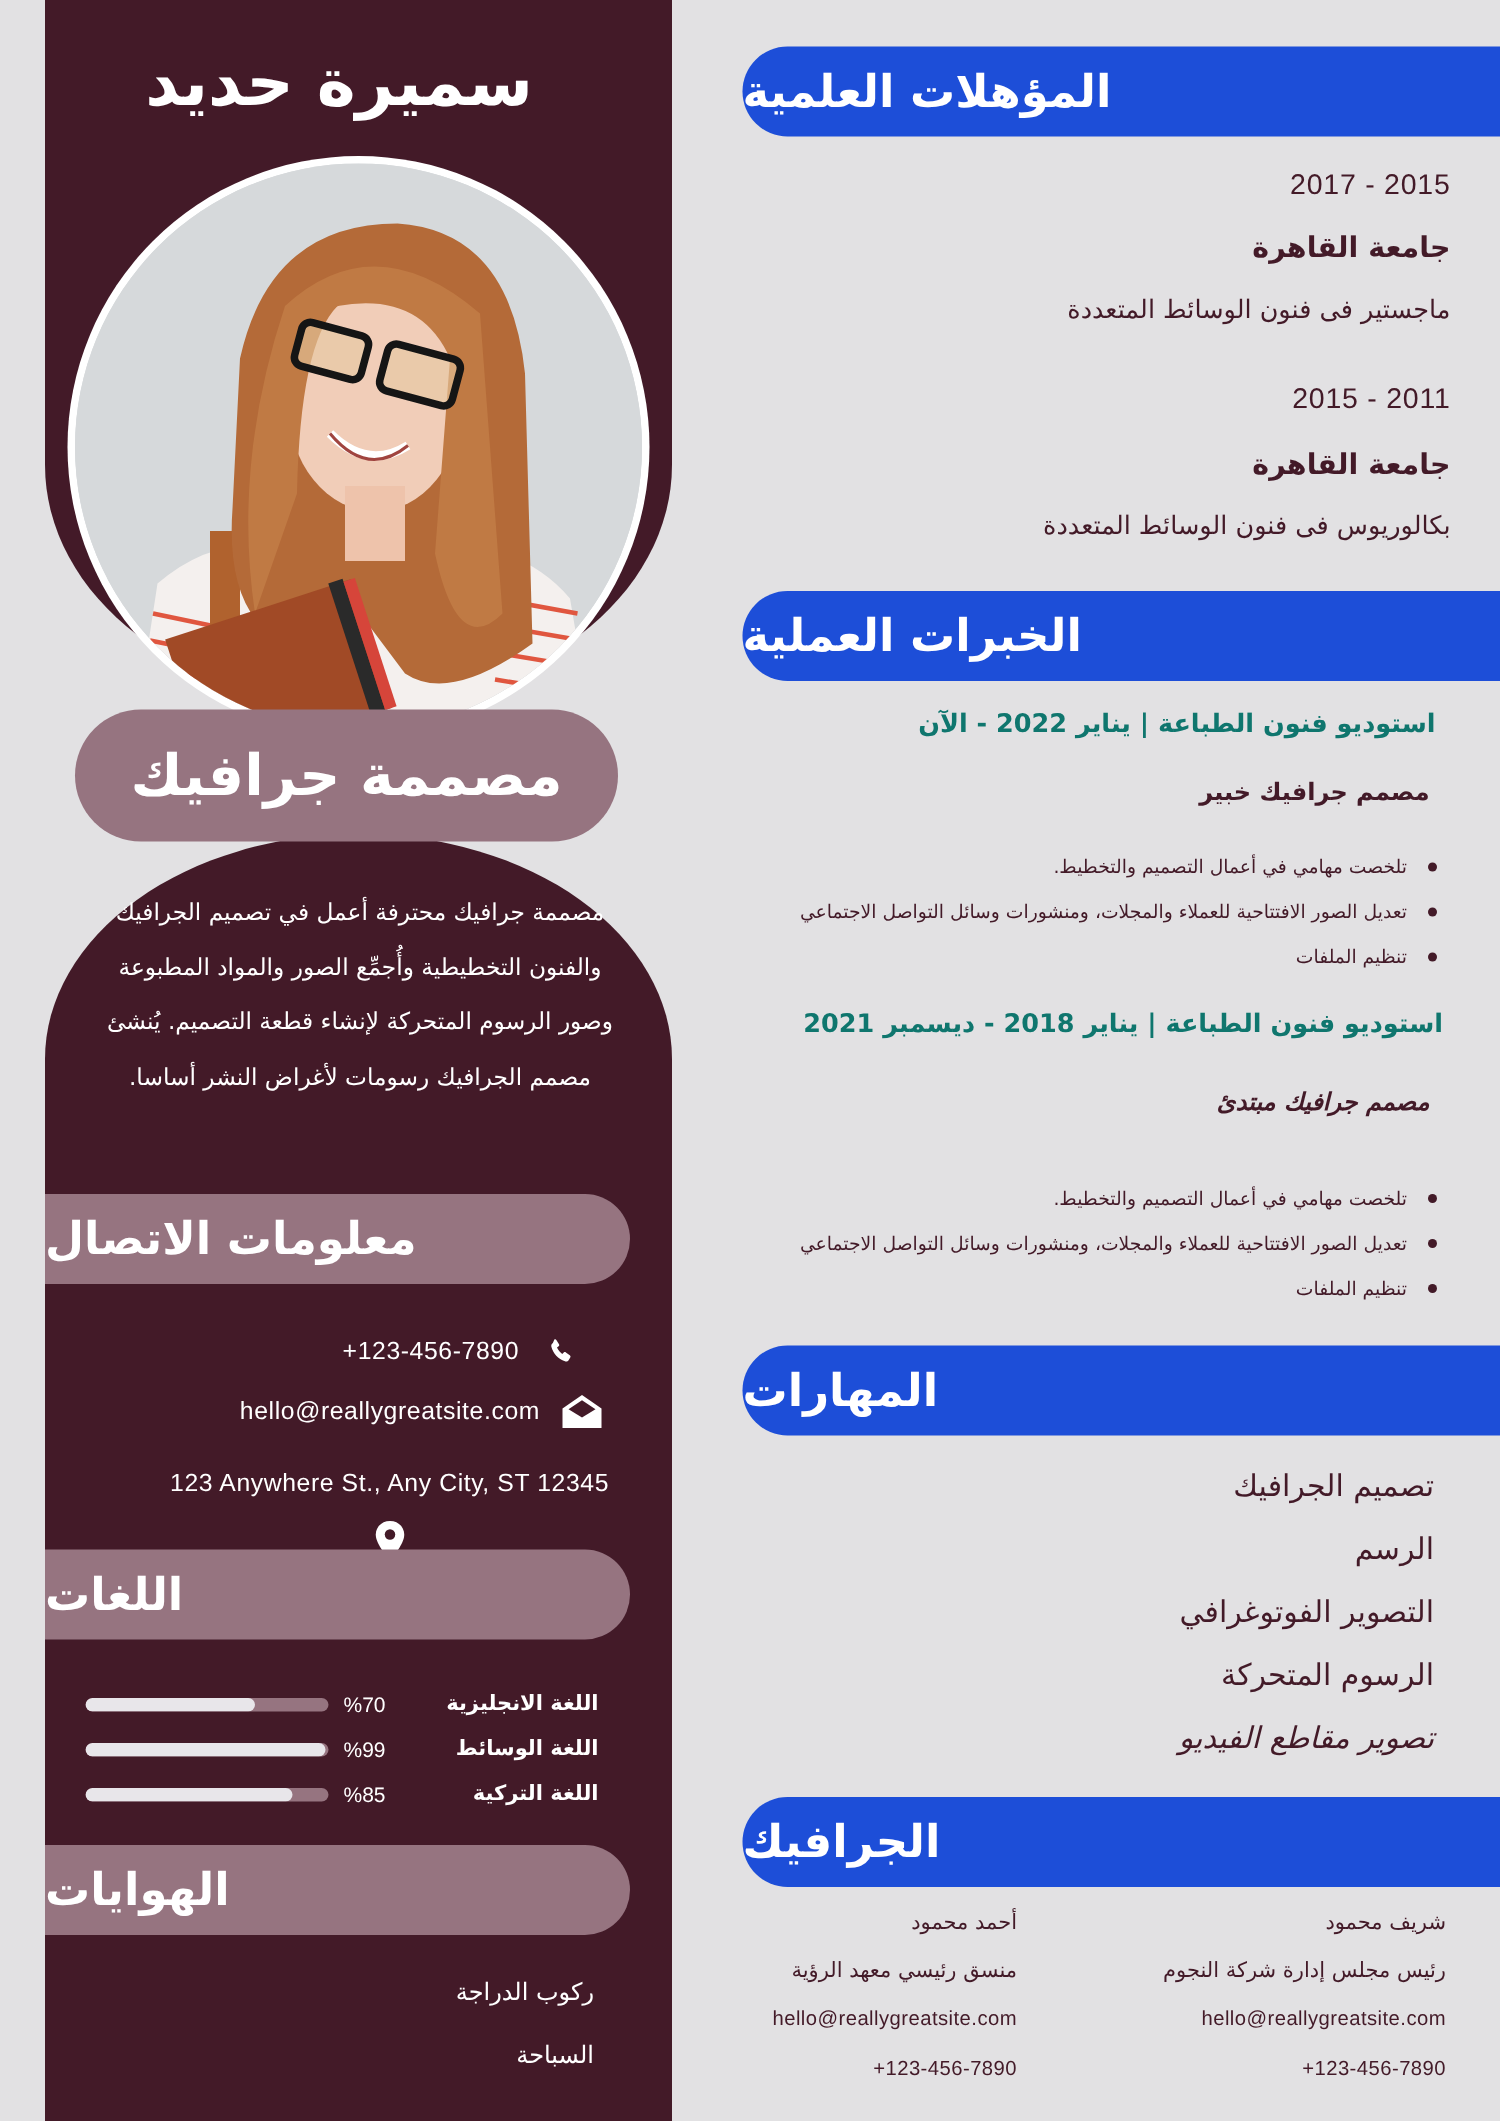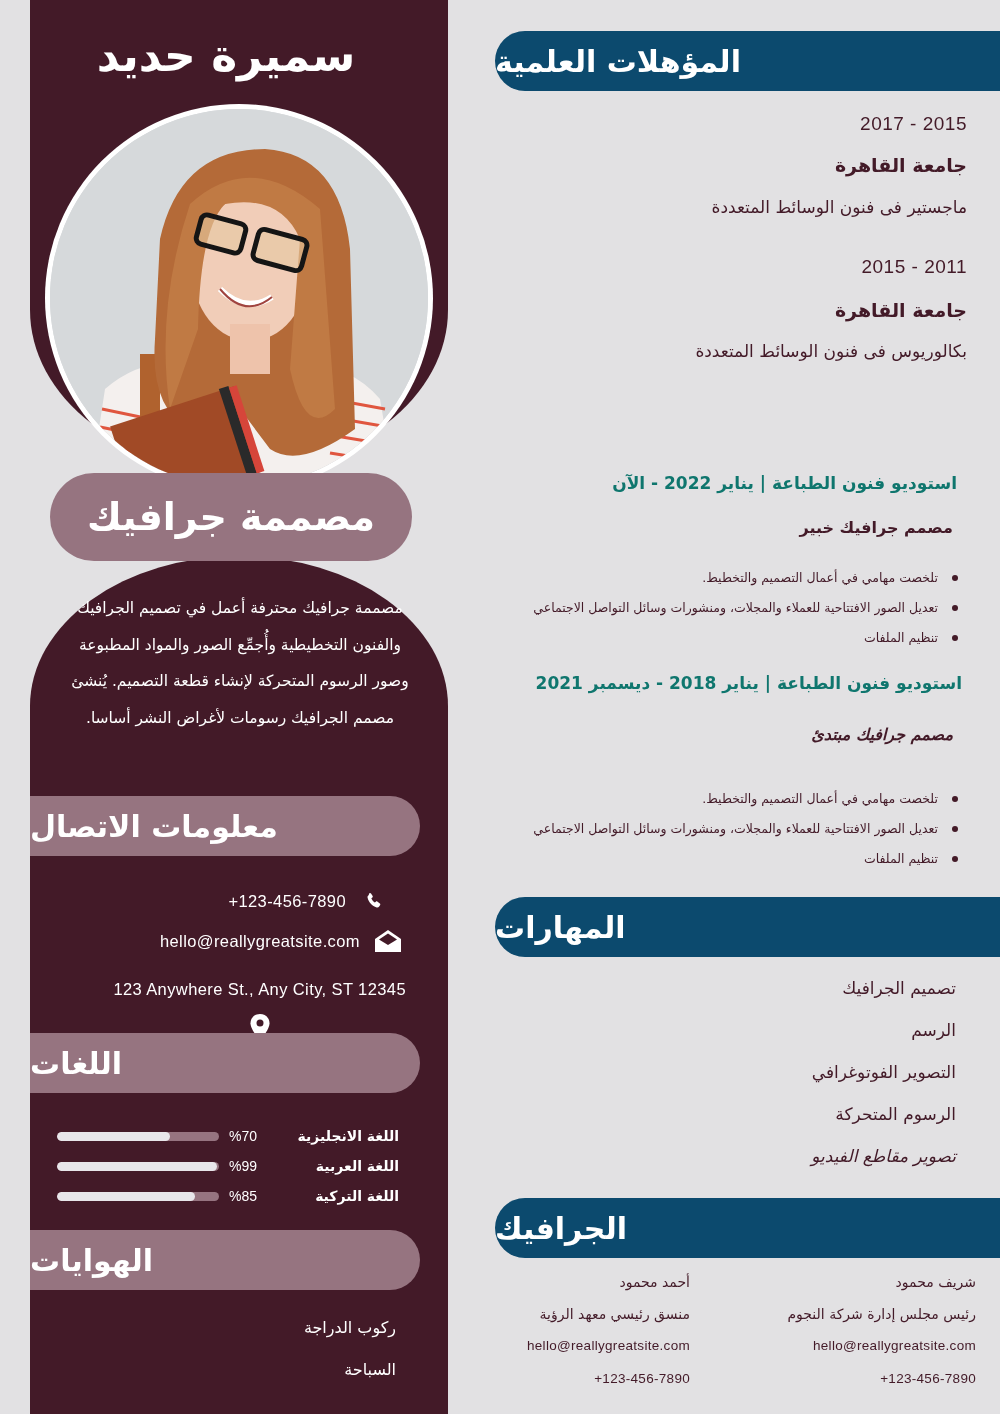--- a/index.html
+++ b/index.html
@@ -82,21 +82,21 @@
       margin-left: auto; color: #ffffff; font-size: 14px; direction: rtl; font-weight: bold;
     }
 
     .hobby {
       position: absolute; right: 604px; color: #ffffff; font-size: 16px; direction: rtl;
     }
 
     
     .main-pill {
       position: absolute; left: 495px; width: 505px; height: 60px;
-      background: #0c4a6e; border-radius: 30px 0 0 30px;
+      background: #1d4ed8; border-radius: 30px 0 0 30px;
       display: flex; align-items: center; justify-content: flex-end;
       padding-right: 30px;
       color: #ffffff; font-size: 30px; font-weight: bold; direction: rtl;
     }
     .r-text { position: absolute; right: 33px; direction: rtl; color: #431a28; }
     .edu-year { font-size: 19px; font-family: "Liberation Sans", sans-serif; letter-spacing: 0.5px; direction: ltr; }
     .edu-school { font-size: 19px; font-weight: bold; }
     .edu-degree { font-size: 17px; }
 
     .job-title { position: absolute; right: 43px; direction: rtl; font-size: 17px; font-weight: bold; color: #0f766e; }
@@ -104,24 +104,24 @@
     .bullets { position: absolute; right: 42px; direction: rtl; list-style: none; }
     .bullets li {
       position: relative; padding-right: 20px; font-size: 12.5px; color: #431a28;
       height: 30px; line-height: 30px; white-space: nowrap;
     }
     .bullets li::before {
       content: ""; position: absolute; right: 0; top: 12px; width: 6px; height: 6px;
       border-radius: 50%; background: #431a28;
     }
 
-    .skill { position: absolute; right: 44px; direction: rtl; font-size: 17px; color: #431a28; }
+    .skill { position: absolute; right: 44px; direction: rtl; font-size: 20px; color: #431a28; }
 
     .ref-col { position: absolute; direction: rtl; color: #431a28; }
-    .ref-col div { position: absolute; right: 4px; white-space: nowrap; }
+    .ref-col div { position: absolute; right: 16px; white-space: nowrap; }
     .ref-name { font-size: 14px; top: 0; }
     .ref-title { font-size: 14px; top: 32px; }
     .ref-email { font-size: 13.5px; top: 64px; font-family: "Liberation Sans", sans-serif; direction: ltr; letter-spacing: 0.3px; }
     .ref-phone { font-size: 13.5px; top: 97px; font-family: "Liberation Sans", sans-serif; direction: ltr; letter-spacing: 0.3px; }
   </style>
 </head>
 <body>
 
 <div class="page">
 
@@ -216,21 +216,21 @@
       <div class="lang-fill" style="width:70%;"></div>
     </div>
     <span class="lang-pct">%70</span>
     <span class="lang-name">اللغة الانجليزية</span>
   </div>
   <div class="lang-row" style="top:1157px;">
     <div class="lang-bar">
       <div class="lang-fill" style="width:99%;"></div>
     </div>
     <span class="lang-pct">%99</span>
-    <span class="lang-name">اللغة العربية</span>
+    <span class="lang-name">اللغة الوسائط</span>
   </div>
   <div class="lang-row" style="top:1187px;">
     <div class="lang-bar">
       <div class="lang-fill" style="width:85%;"></div>
     </div>
     <span class="lang-pct">%85</span>
     <span class="lang-name">اللغة التركية</span>
   </div>
 
   <div class="side-pill" style="top:1230px;">الهوايات</div>
@@ -240,20 +240,21 @@
   <div class="main-pill" style="top:31px;">المؤهلات العلمية</div>
 
   <div class="r-text edu-year" style="top:113px;">2017 - 2015</div>
   <div class="r-text edu-school" style="top:154px;">جامعة القاهرة</div>
   <div class="r-text edu-degree" style="top:197px;text-align:center;">ماجستير فى فنون الوسائط المتعددة</div>
 
   <div class="r-text edu-year" style="top:256px;">2015 - 2011</div>
   <div class="r-text edu-school" style="top:299px;">جامعة القاهرة</div>
   <div class="r-text edu-degree" style="top:341px;">بكالوريوس فى فنون الوسائط المتعددة</div>
 
+  <div class="main-pill" style="top:394px;">الخبرات العملية</div>
 
   <div class="job-title" style="top:473px;">استوديو فنون الطباعة | يناير 2022 - الآن</div>
   <div class="job-role" style="top:518px;">مصمم جرافيك خبير</div>
   <ul class="bullets" style="top:563px;">
     <li>تلخصت مهامي في أعمال التصميم والتخطيط.</li>
     <li>تعديل الصور الافتتاحية للعملاء والمجلات، ومنشورات وسائل التواصل الاجتماعي</li>
     <li>تنظيم الملفات</li>
   </ul>
 
   <div class="job-title" style="top:673px; right:38px;">استوديو فنون الطباعة | يناير 2018 - ديسمبر 2021</div>

